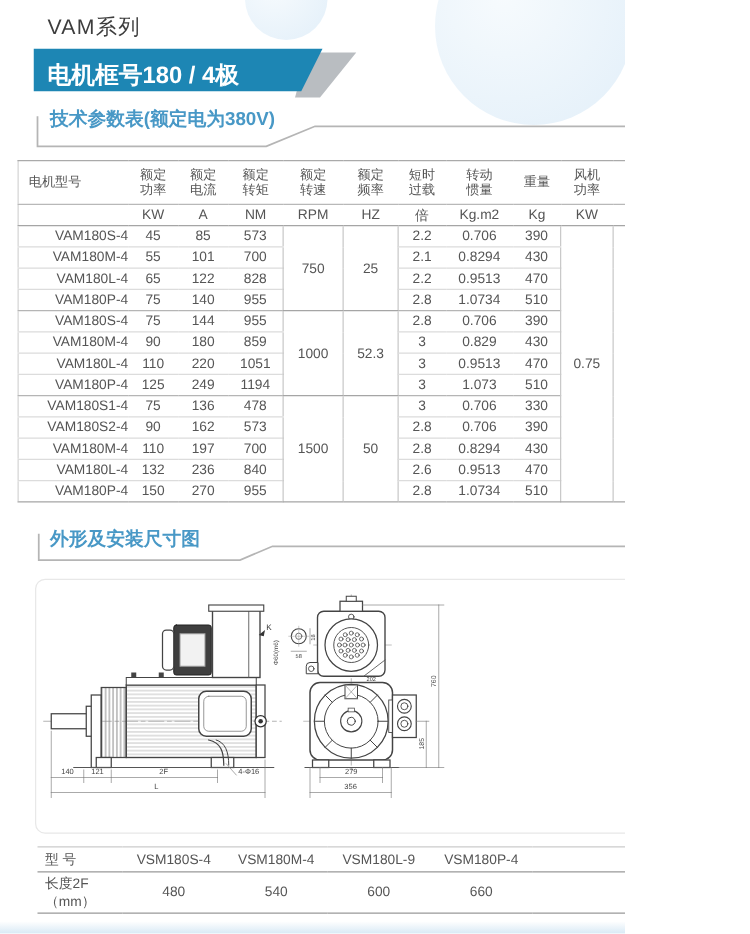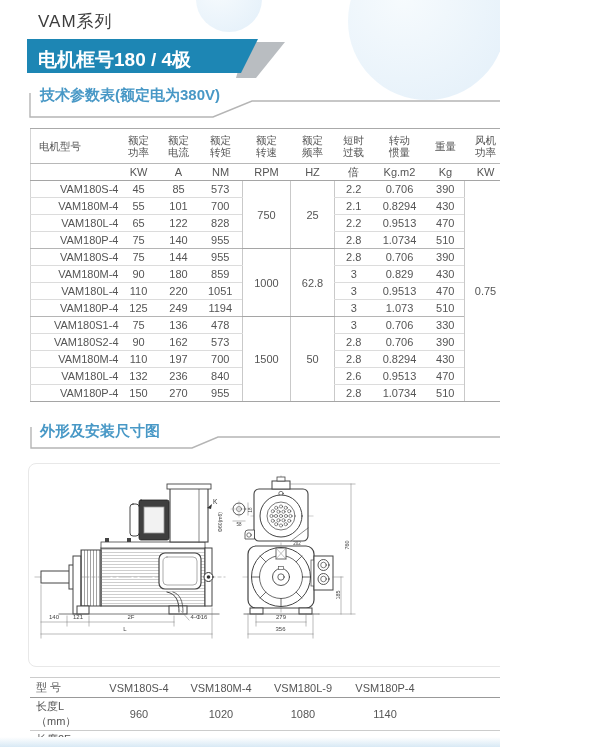--- a/index.html
+++ b/index.html
@@ -14,21 +14,21 @@
   #bottom-strip{position:absolute;left:0;right:0;bottom:0;height:10px;background:linear-gradient(#ffffff,#d8e9f5);}
 
   
   #series-title{position:absolute;left:38px;top:10px;font-size:17px;color:var(--title-text,#3d3d3d);letter-spacing:1px;}
   #banner-svg{position:absolute;left:22px;top:36px;}
   #section-title-1{position:absolute;left:40px;top:86px;font-size:15px;font-weight:600;color:var(--section-title,#4898c6);}
   #section-title-2{position:absolute;left:40px;top:422px;font-size:15px;font-weight:600;color:var(--section-title,#4898c6);}
   #decor-lines{position:absolute;left:0;top:0;pointer-events:none;}
 
   
-  #spec-table{position:absolute;left:30px;top:128px;width:518px;border-collapse:collapse;table-layout:fixed;
+  #spec-table{position:absolute;left:14px;top:128px;width:518px;border-collapse:collapse;table-layout:fixed;
               font-size:11px;color:var(--table-text,#555);border-top:1px solid #aaa;border-left:1px solid #d5d5d5;padding-left:33px;}
   #spec-table td{text-align:center;padding:0;height:16px;vertical-align:middle;}
   #spec-table .name-row td{height:34px;white-space:pre-line;font-size:10.5px;line-height:12px;
               border-bottom:1px solid #b8b8b8;color:#555;}
   #spec-table .name-row td.model{text-align:left;padding-left:8px;}
   #spec-table .unit-row td{height:16px;border-bottom:1px solid #a5a5a5;margin-top:36px;}
   #spec-table tbody td{border-bottom:1px solid #dcdcdc;}
   #spec-table tbody td.vb{border-left:1px solid #c9c9c9;}
   #spec-table tbody tr.group-end td{border-bottom-color:#b5b5b5;}
   #spec-table tbody td.merged{border-bottom:1px solid #a5a5a5;}
@@ -166,21 +166,21 @@
           <td class="vb">2.8</td>
           <td>1.0734</td>
           <td>510</td>
         </tr>
         <tr>
           <td class="model">VAM180S-4</td>
           <td>75</td>
           <td>144</td>
           <td>955</td>
           <td class="vb merged" rowspan="4">1000</td>
-          <td class="vb merged" rowspan="4">62.8</td>
+          <td class="vb merged" rowspan="4">52.3</td>
           <td class="vb">2.8</td>
           <td>0.706</td>
           <td>390</td>
         </tr>
         <tr>
           <td class="model">VAM180M-4</td>
           <td>90</td>
           <td>180</td>
           <td>859</td>
           <td class="vb">3</td>
@@ -432,28 +432,20 @@
     <tbody>
         <tr class="dhead">
           <td class="rlabel">型  号</td>
           <td>VSM180S-4</td>
           <td>VSM180M-4</td>
           <td>VSM180L-9</td>
           <td>VSM180P-4</td>
           <td></td>
         </tr>
         <tr>
-          <td class="rlabel">长度L（mm）</td>
-          <td>960</td>
-          <td>1020</td>
-          <td>1080</td>
-          <td>1140</td>
-          <td></td>
-        </tr>
-        <tr>
           <td class="rlabel">长度2F（mm）</td>
           <td>480</td>
           <td>540</td>
           <td>600</td>
           <td>660</td>
           <td></td>
         </tr>
       </tbody>
   </table>
 

